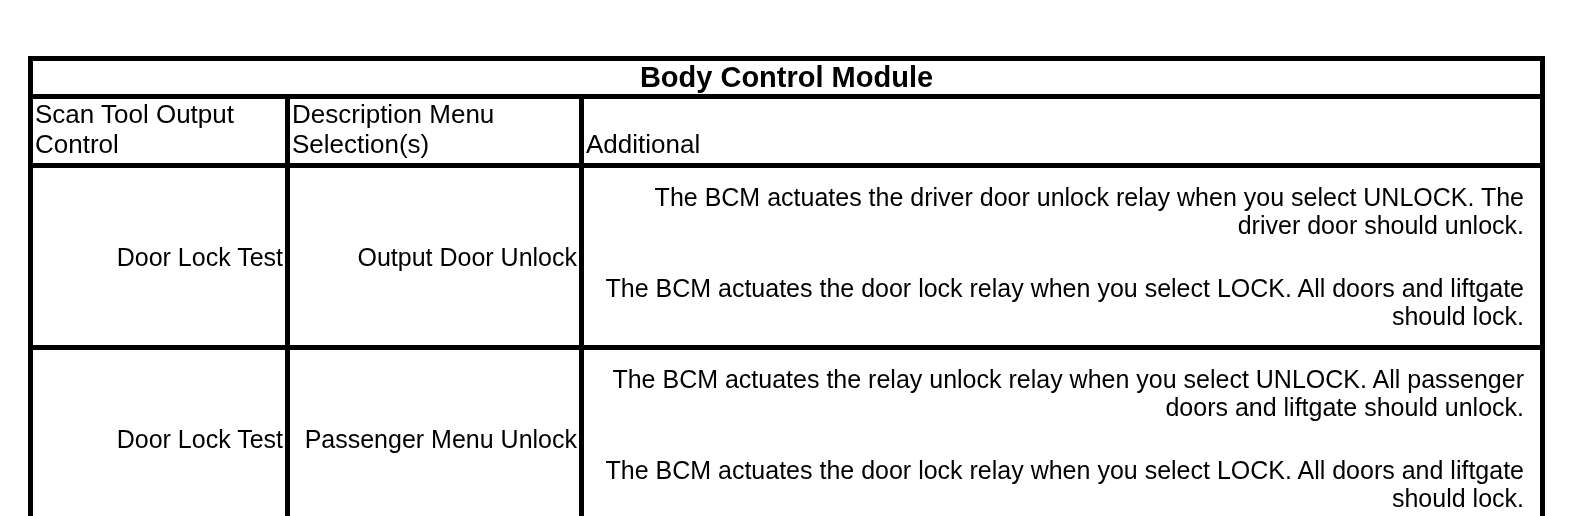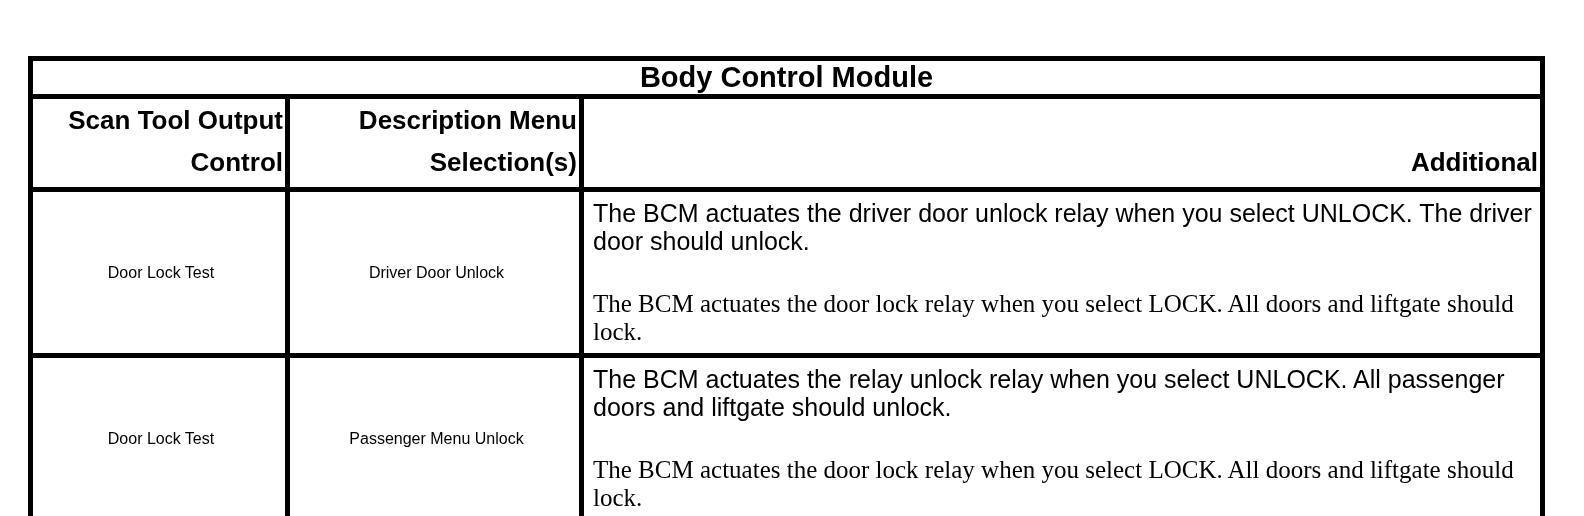--- a/index.html
+++ b/index.html
@@ -42,48 +42,48 @@
   th.title-cell {
     font-size: 29px;
     font-weight: bold;
     text-align: center;
     vertical-align: middle;
     line-height: 33px;
     padding: 0;
   }
   th.col-header {
     font-size: 26px;
-    font-weight: bold;
-    text-align: right;
+    font-weight: normal;
+    text-align: left;
     vertical-align: bottom;
-    line-height: 42px;
+    line-height: 30px;
     padding: 0 2px 4px 2px;
   }
   td.cell-left {
-    font-size: 16px;
+    font-size: 25px;
     line-height: 28px;
-    text-align: center;
+    text-align: right;
     vertical-align: middle;
     padding: 0 2px 0 6px;
     white-space: nowrap;
     overflow: hidden;
   }
   td.cell-desc {
     font-size: 25px;
     line-height: 28px;
     text-align: left;
     vertical-align: top;
     padding: 3px 4px 3px 5px;
   }
   td.cell-desc p {
-    margin: 4px;
+    margin: 12px;
+    text-align: right;
   }
   td.cell-desc p + p {
     margin-top: 35px;
-    font-family: Liberation Serif, serif;
   }
 </style>
 </head>
 <body>
 
 <table class="bcm">
   <colgroup>
     <col class="c1">
     <col class="c2">
     <col class="c3">
@@ -92,21 +92,21 @@
     <tr class="r-title">
       <th class="title-cell" colspan="3">Body Control Module</th>
     </tr>
     <tr class="r-header">
       <th class="col-header">Scan Tool Output Control</th>
       <th class="col-header">Description Menu Selection(s)</th>
       <th class="col-header">Additional</th>
     </tr>
     <tr class="r-body1">
       <td class="cell-left">Door Lock Test</td>
-      <td class="cell-left">Driver Door Unlock</td>
+      <td class="cell-left">Output Door Unlock</td>
       <td class="cell-desc">
         <p>The BCM actuates the driver door unlock relay when you select UNLOCK. The driver door should unlock.</p>
         <p>The BCM actuates the door lock relay when you select LOCK. All doors and liftgate should lock.</p>
       </td>
     </tr>
     <tr class="r-body2">
       <td class="cell-left">Door Lock Test</td>
       <td class="cell-left">Passenger Menu Unlock</td>
       <td class="cell-desc">
         <p>The BCM actuates the relay unlock relay when you select UNLOCK. All passenger doors and liftgate should unlock.</p>

